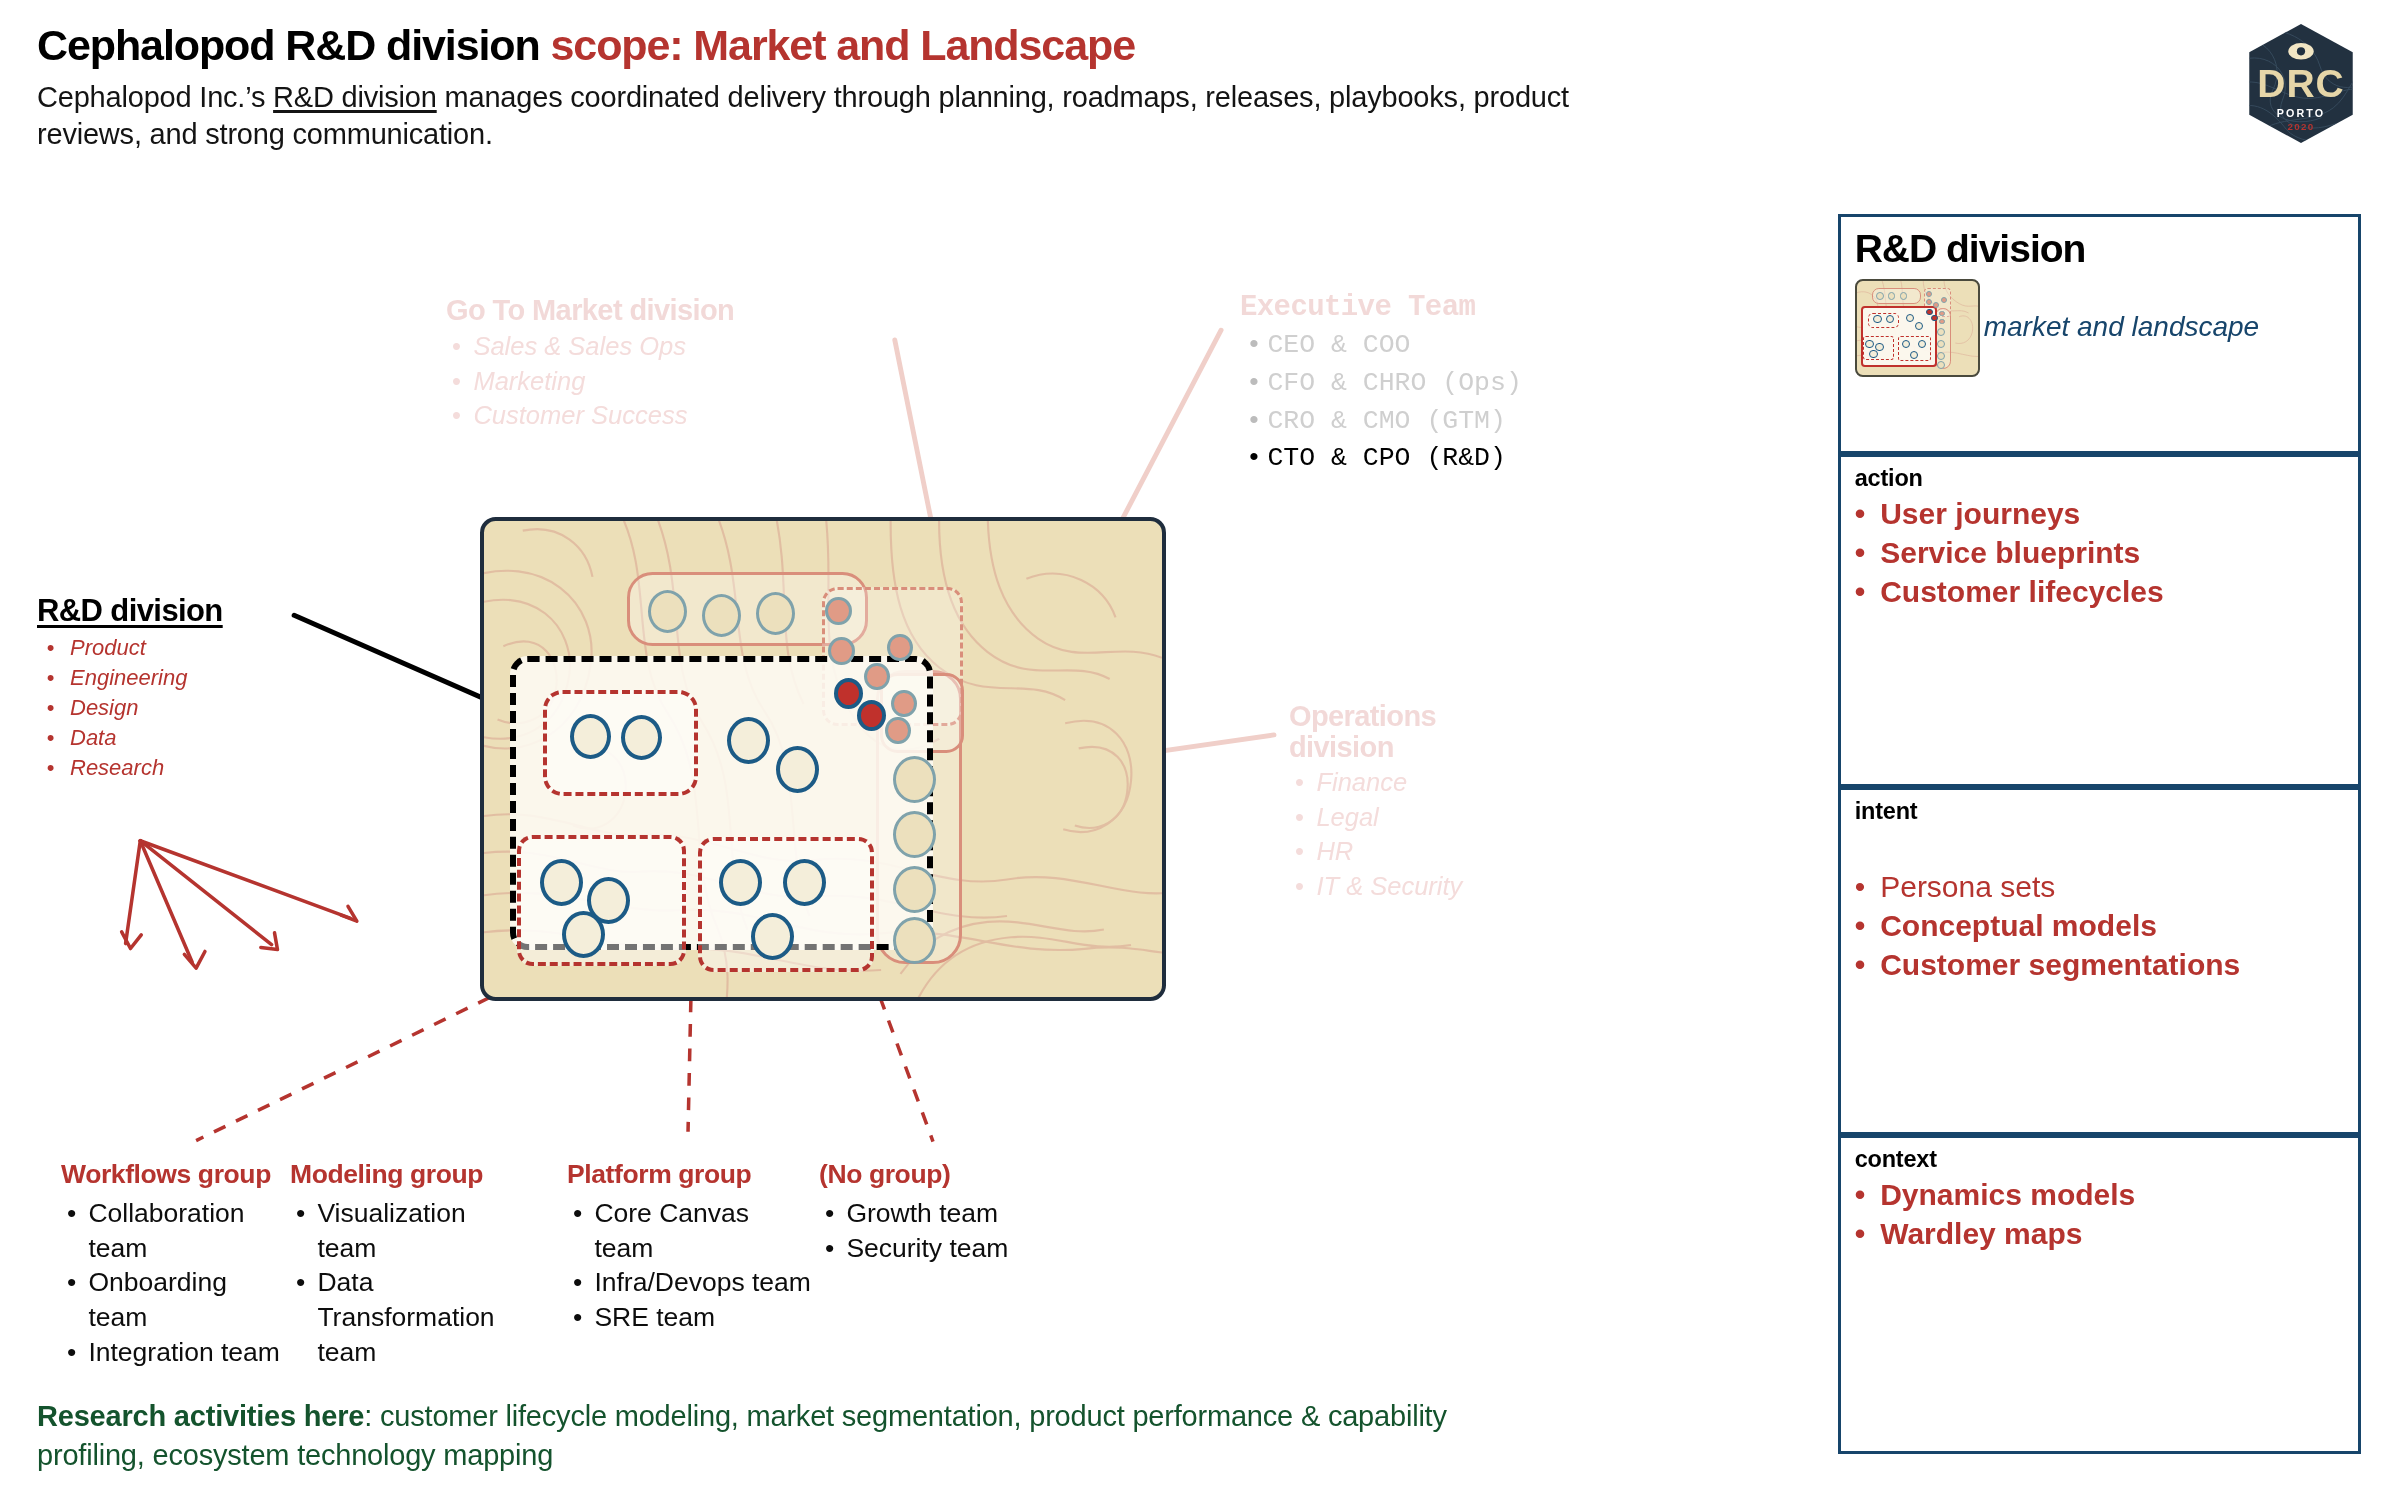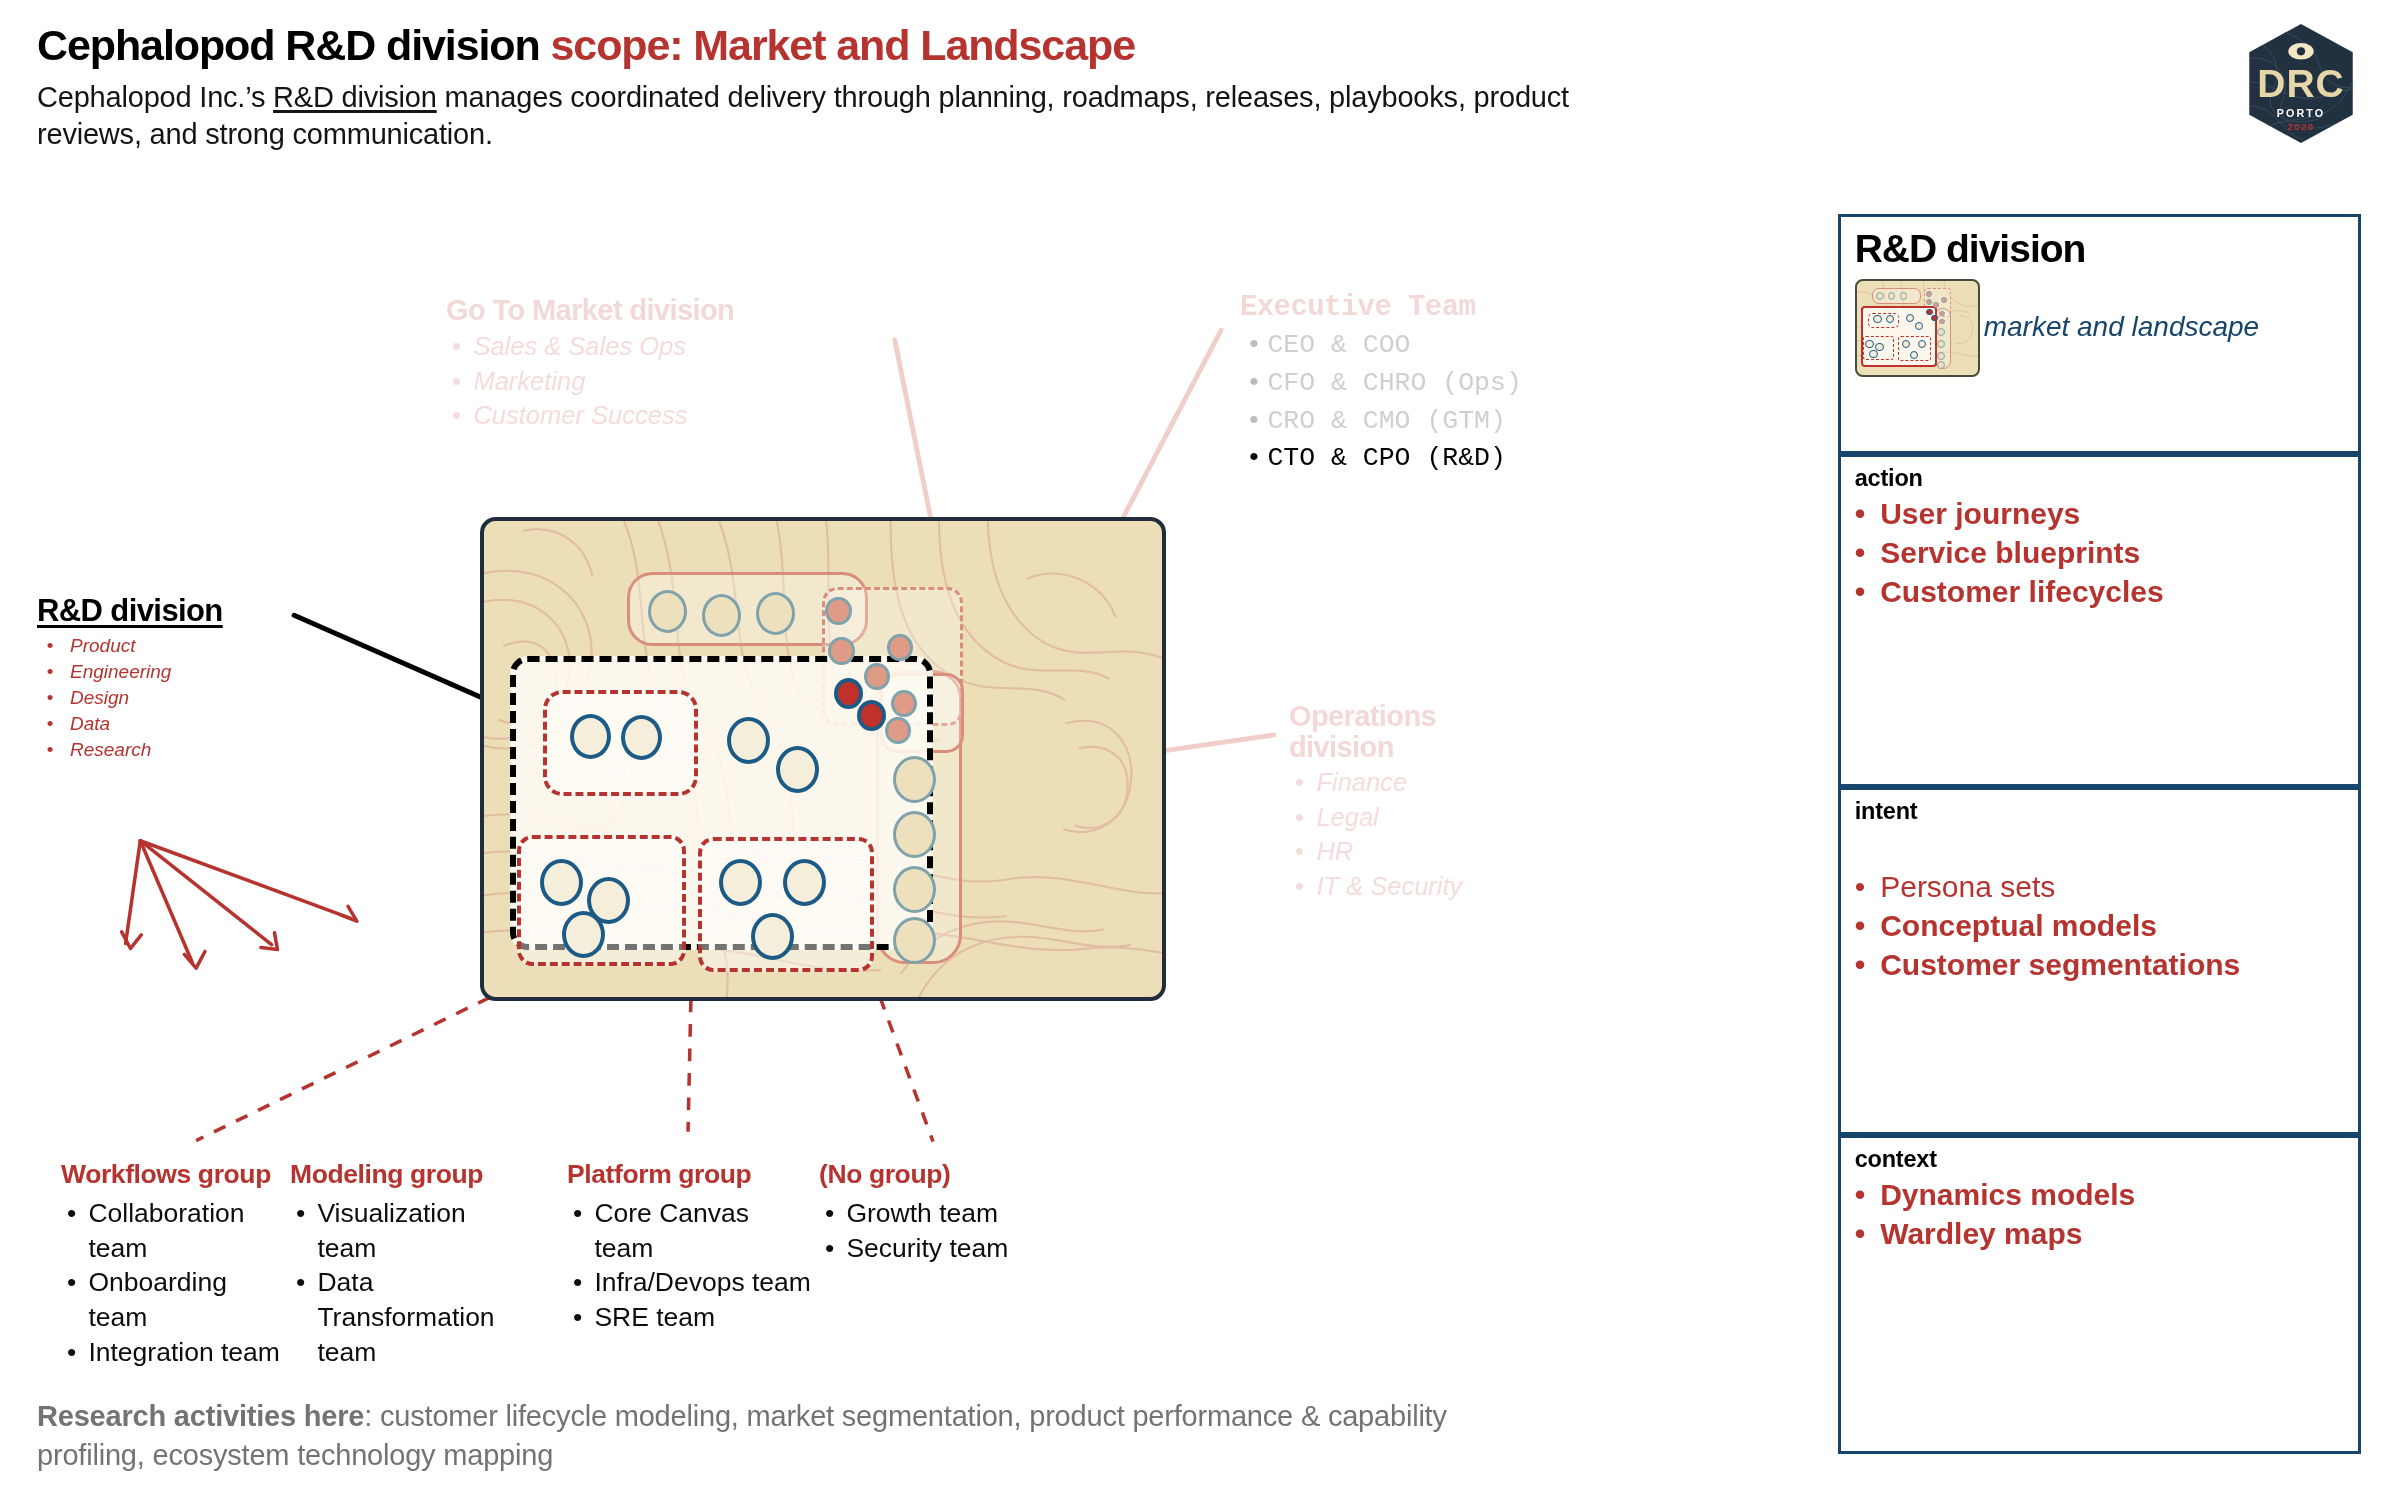--- a/index.html
+++ b/index.html
@@ -79,37 +79,37 @@
   #lbl-exec li.hot { color: #000000; }
   #lbl-exec li.hot::before { color: #000000; }
   #lbl-ops { left: 1289px; top: 701px; width: 255px; }
   #lbl-ops .ft { line-height: 1.06; }
 
   
   #lbl-rnd { position: absolute; left: 37px; top: 593px; }
   #lbl-rnd .ft { font-size: 31px; font-weight: 700; letter-spacing: -0.6px; color: #000;
                  text-decoration: underline; text-underline-offset: 3.9px; text-decoration-thickness: 2.9px; }
   #lbl-rnd ul { list-style: none; margin-top: 3.9px; }
-  #lbl-rnd li { font-size: 19px; font-style: italic; color: #b5342f; line-height: 1.37; position: relative; padding-left: 33px; }
+  #lbl-rnd li { font-size: 22px; font-style: italic; color: #b5342f; line-height: 1.37; position: relative; padding-left: 33px; }
   #lbl-rnd li::before { content: "•"; position: absolute; left: 9.8px; font-style: normal; }
 
   
   .grp { position: absolute; }
   .grp .gt { font-size: 26.5px; font-weight: 700; color: #b5342f; letter-spacing: -0.4px; }
   .grp ul { list-style: none; margin-top: 5.9px; }
   .grp li { font-size: 26.5px; color: #0d0d0d; line-height: 1.31; position: relative; padding-left: 27.4px; }
   .grp li::before { content: "•"; position: absolute; left: 5.9px; }
   #grp-0 { left: 61px; top: 1159px; width: 225px; }
   #grp-1 { left: 290px; top: 1159px; width: 235px; }
   #grp-2 { left: 567px; top: 1159px; width: 245px; }
   #grp-3 { left: 819px; top: 1159px; width: 216px; }
 
   
   #footer { position: absolute; left: 37px; top: 1397px; width: 1470px;
-            font-size: 29px; line-height: 1.33; color: #737373; letter-spacing: -0.2px; }
+            font-size: 29px; line-height: 1.33; color: #14532d; letter-spacing: -0.2px; }
   #footer .fb { font-weight: 700; }
 
   
   #panel { position: absolute; left: 1838px; top: 214px; width: 523px; height: 1240px; }
   .pcard { border: 3.9px solid #17456b; background: #ffffff; position: absolute; left: 0; width: 523px; }
   #pcard-head { top: 0; height: 240px; }
   #pcard-0 { top: 240px; height: 333px; }
   #pcard-1 { top: 573px; height: 348px; }
   #pcard-2 { top: 921px; height: 319px; }
   #panel-title { font-size: 39px; font-weight: 700; letter-spacing: -1px; color: #000; margin: 9.8px 0 0 13.7px; }

